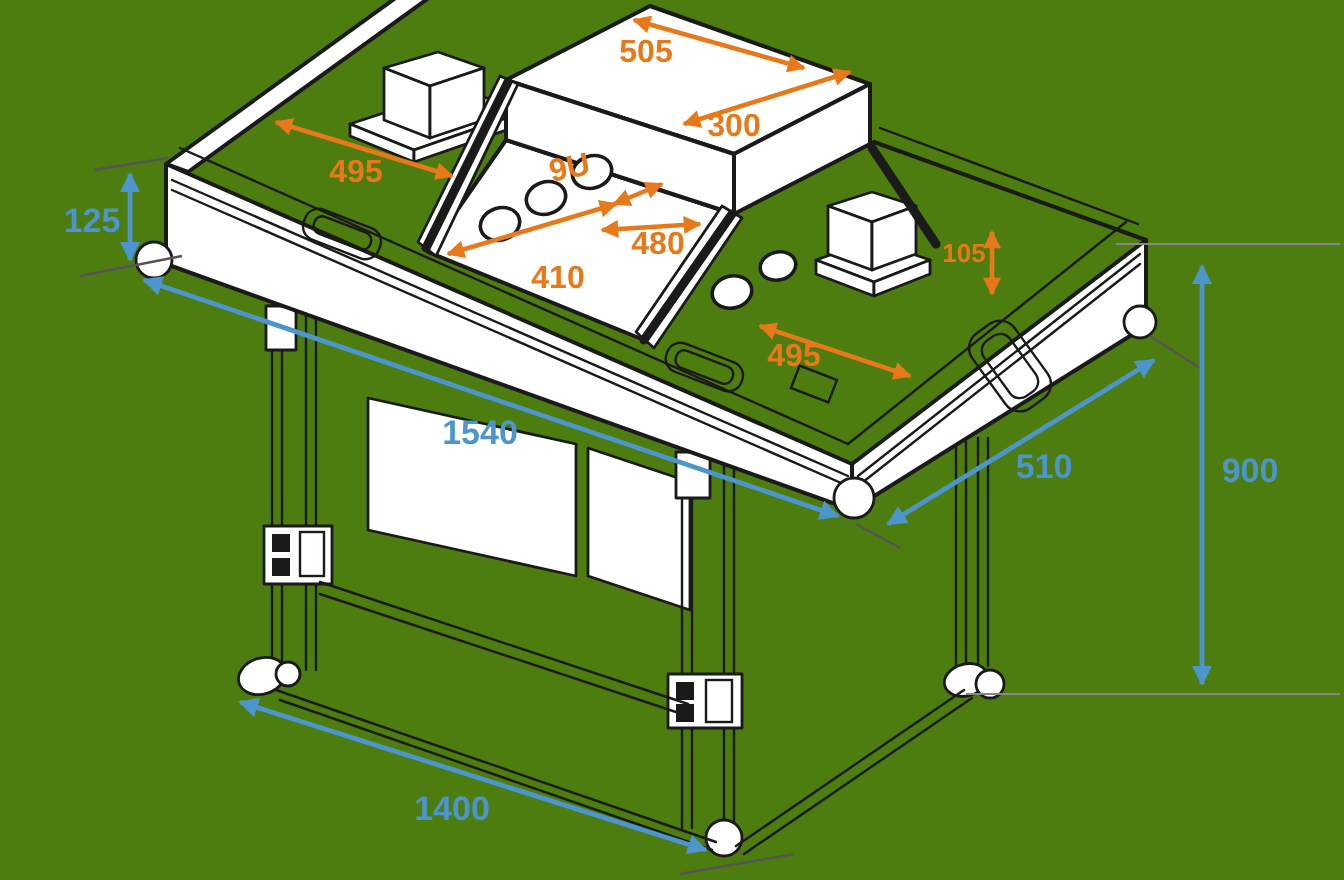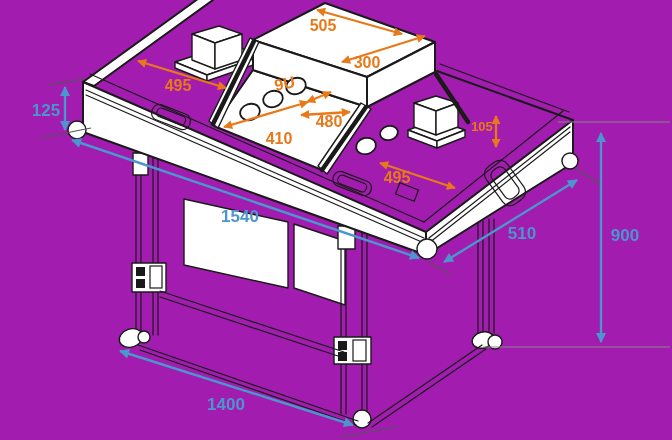--- a/index.html
+++ b/index.html
@@ -1,17 +1,17 @@
 <!DOCTYPE html>
 <html><head>
 <meta charset="utf-8">
 <style>
   html,body{margin:0;padding:0;background:#fff;}
   .stage{
-    position:relative;width:672px;height:440px;background:#a21caf;overflow:hidden;
+    position:relative;width:672px;height:440px;background:#4d7c0f;overflow:hidden;
     font-family:"Liberation Sans",sans-serif;
   }
   svg{display:block}
   text{font-family:"Liberation Sans",sans-serif;font-weight:700;}
   .dim-int{fill:#E8791A;font-size:16px;}
   .dim-int-sm{fill:#E8791A;font-size:13px;}
   .dim-ext{fill:#4C95CD;font-size:17px;}
   .ln{stroke:#1a1a1a;fill:none;stroke-width:2;stroke-linecap:round;stroke-linejoin:round;}
   .ln1{stroke:#1a1a1a;fill:none;stroke-width:1.2;stroke-linecap:round;}
   .face{fill:#ffffff;stroke:#1a1a1a;stroke-width:2;stroke-linejoin:round;}

